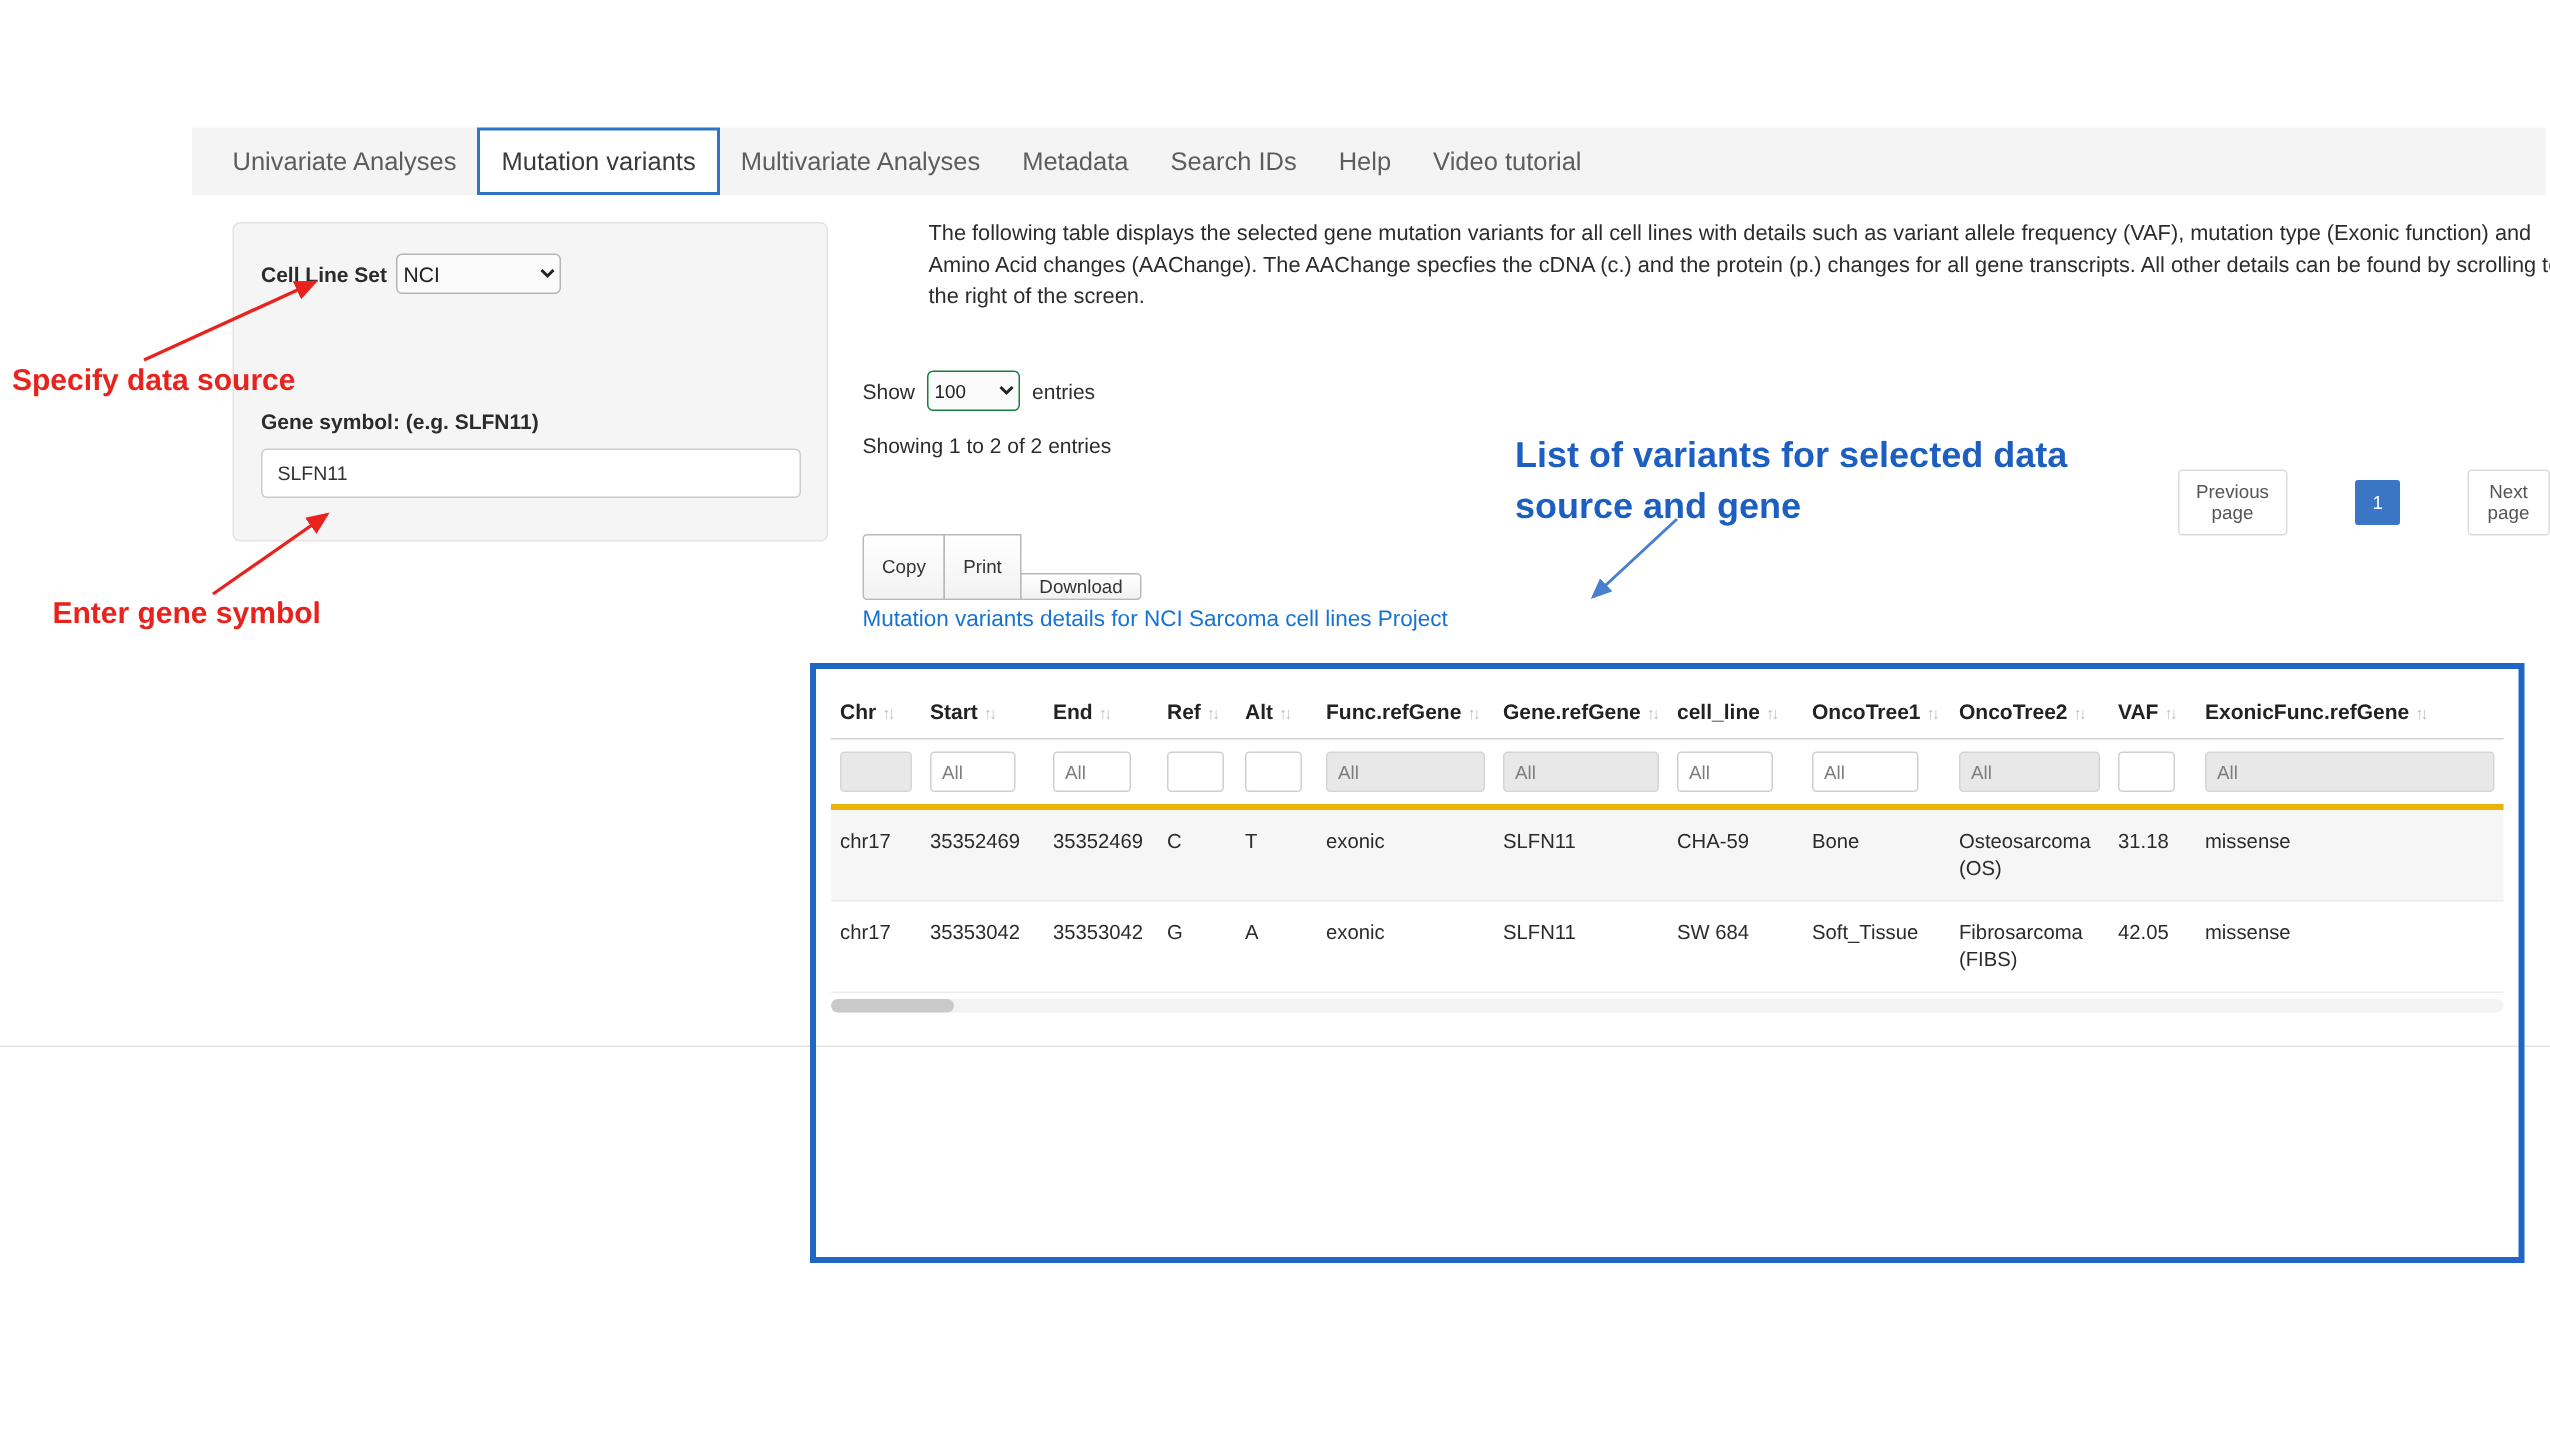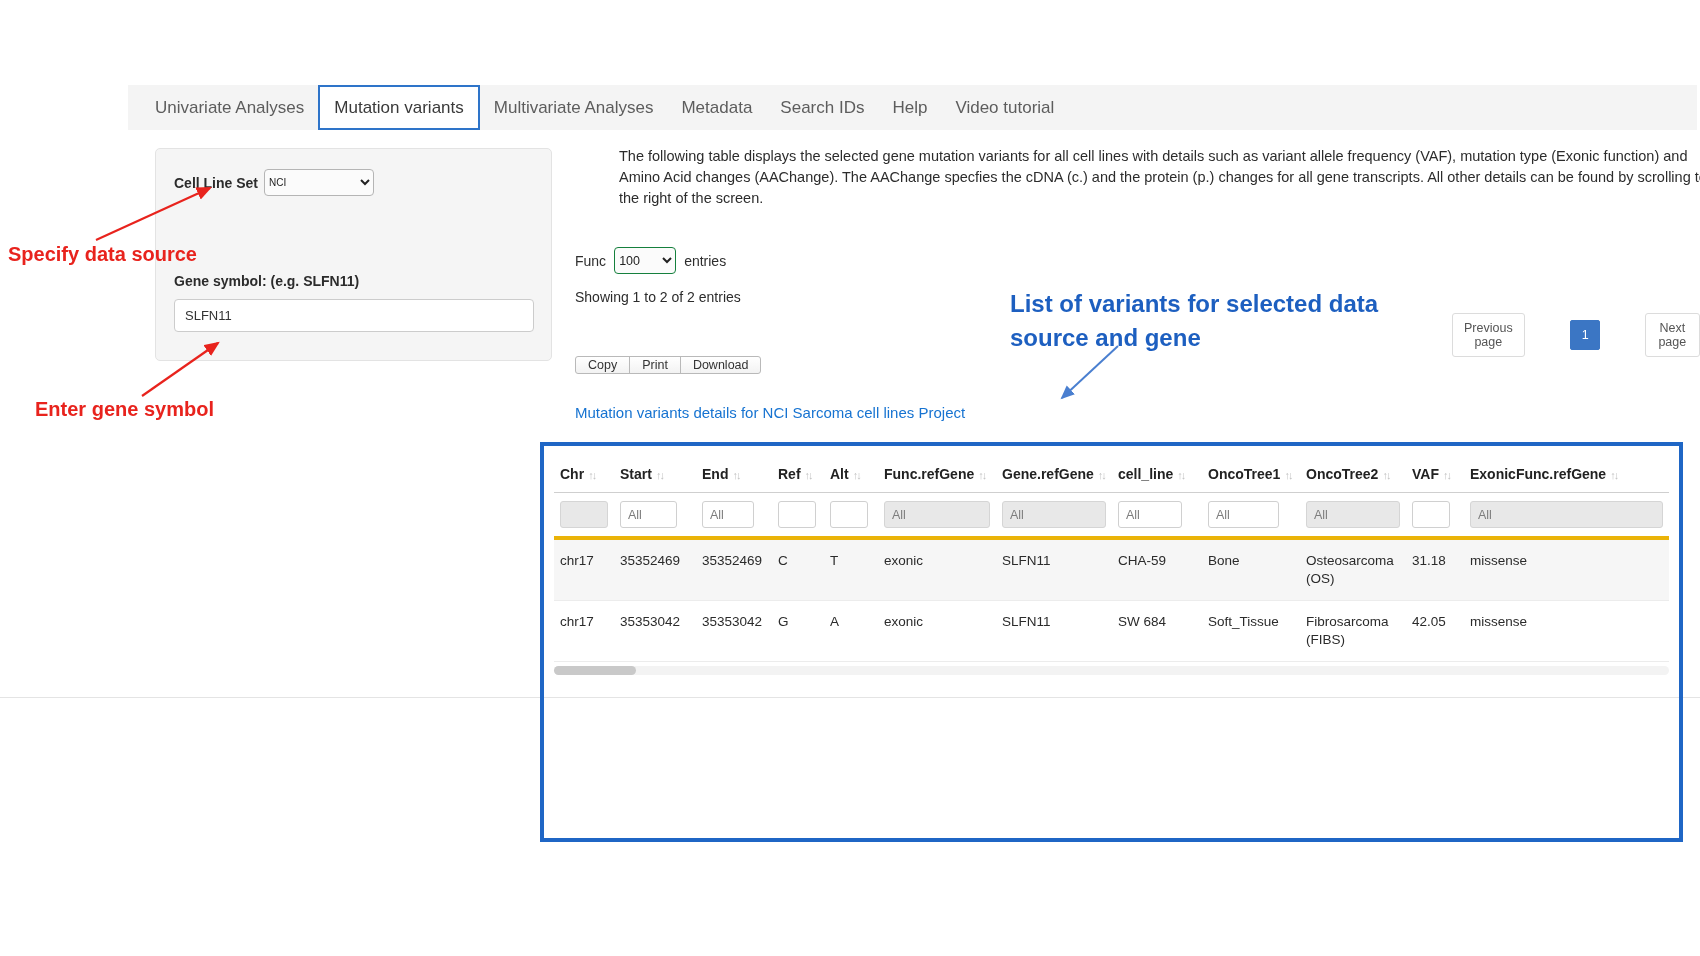--- a/index.html
+++ b/index.html
@@ -12,21 +12,21 @@
             background:#f4f4f4; display:flex; align-items:stretch; padding-left:13px; }
   .tab { display:flex; align-items:center; padding:0 14px; font-size:17px; color:#5d5d5d;
          cursor:pointer; white-space:nowrap; }
   .tab.active { background:#fff; border:2px solid #2e74c9; color:#3a3a3a; }
 
   
   .sidebar-panel { position:absolute; left:155px; top:148px; width:397px; height:213px;
                    background:#f5f5f5; border:1px solid #e3e3e3; border-radius:5px; }
   .cls-row { position:absolute; left:18px; top:20px; display:flex; align-items:center; }
   .bold-label { font-size:14px; font-weight:bold; color:#2b2b2b; }
-  .cls-select { margin-left:6px; width:110px; height:27px; font-size:10px; color:#222;
+  .cls-select { margin-left:6px; width:110px; height:27px; font-size:14px; color:#222;
                 border:1px solid #b5b5b5; border-radius:4px; background:#fbfbfb; }
   .gene-label { position:absolute; left:18px; top:124px; }
   .gene-input { position:absolute; left:18px; top:150px; width:360px; height:33px;
                 border:1px solid #ccc; border-radius:4px; padding:0 10px; font-size:13px;
                 color:#333; background:#fff; font-family:inherit; }
 
   
   .ann-red { position:absolute; font-size:20px; font-weight:bold; color:#e8231d; white-space:nowrap; }
   #ann-specify { left:8px; top:243px; }
   #ann-enter { left:35px; top:398px; }
@@ -41,21 +41,21 @@
                   gap:8px; font-size:14px; }
   .page-length-select { width:62px; height:27px; font-size:12.5px; border:1px solid #15803d;
                         border-radius:4px; background:#fbfbfb; color:#222; }
   .showing-info { position:absolute; left:575px; top:289px; font-size:14px; color:#2c2c2c; }
 
   .btn-group { position:absolute; left:575px; top:356px; display:flex; }
   .btn { padding:1px 12px; font-size:12.5px; color:#333; background:linear-gradient(#ffffff,#f2f2f2);
          border:1px solid #b9b9b9; cursor:pointer; font-family:inherit; }
   .btn + .btn { margin-left:-1px; }
   .btn:first-child { border-radius:3px 0 0 3px; }
-  .btn:last-child { border-radius:0 3px 3px 0; }
+  .btn:last-child { border-radius:0 3px 3px 0;margin-top:26px; }
 
   .table-title { position:absolute; left:575px; top:404px; font-size:15px; color:#1673d1;
                  text-decoration:none; cursor:pointer; }
 
   .pagination { position:absolute; left:1452px; top:313px; display:flex; align-items:center;
                 font-size:12.5px;gap:41px; }
   .page-btn { padding:7px 11px; background:#fff; border:1px solid #dcdcdc; color:#555;
               cursor:pointer; font-family:inherit; font-size:12.5px; border-radius:3px; }
   .page-btn.current { background:#3b76c4; border-color:#3b76c4; color:#fff; min-width:30px;
                       margin:0 4px; text-align:center; border-radius:2px; }
@@ -110,21 +110,21 @@
   </div>
 
   <div class="ann-red" id="ann-specify">Specify data source</div>
   <div class="ann-red" id="ann-enter">Enter gene symbol</div>
 
   <div class="ann-blue">List of variants for selected data source and gene</div>
 
   <p class="description">The following table displays the selected gene mutation variants for all cell lines with details such as variant allele frequency (VAF), mutation type (Exonic function) and Amino Acid changes (AAChange). The AAChange specfies the cDNA (c.) and the protein (p.) changes for all gene transcripts. All other details can be found by scrolling to the right of the screen.</p>
 
   <div class="show-entries">
-    <span>Func</span>
+    <span>Show</span>
     <select class="page-length-select">
       <option>100</option>
     </select>
     <span>entries</span>
   </div>
 
   <div class="showing-info">Showing 1 to 2 of 2 entries</div>
 
   <div class="btn-group">
     <button class="btn">Copy</button>

